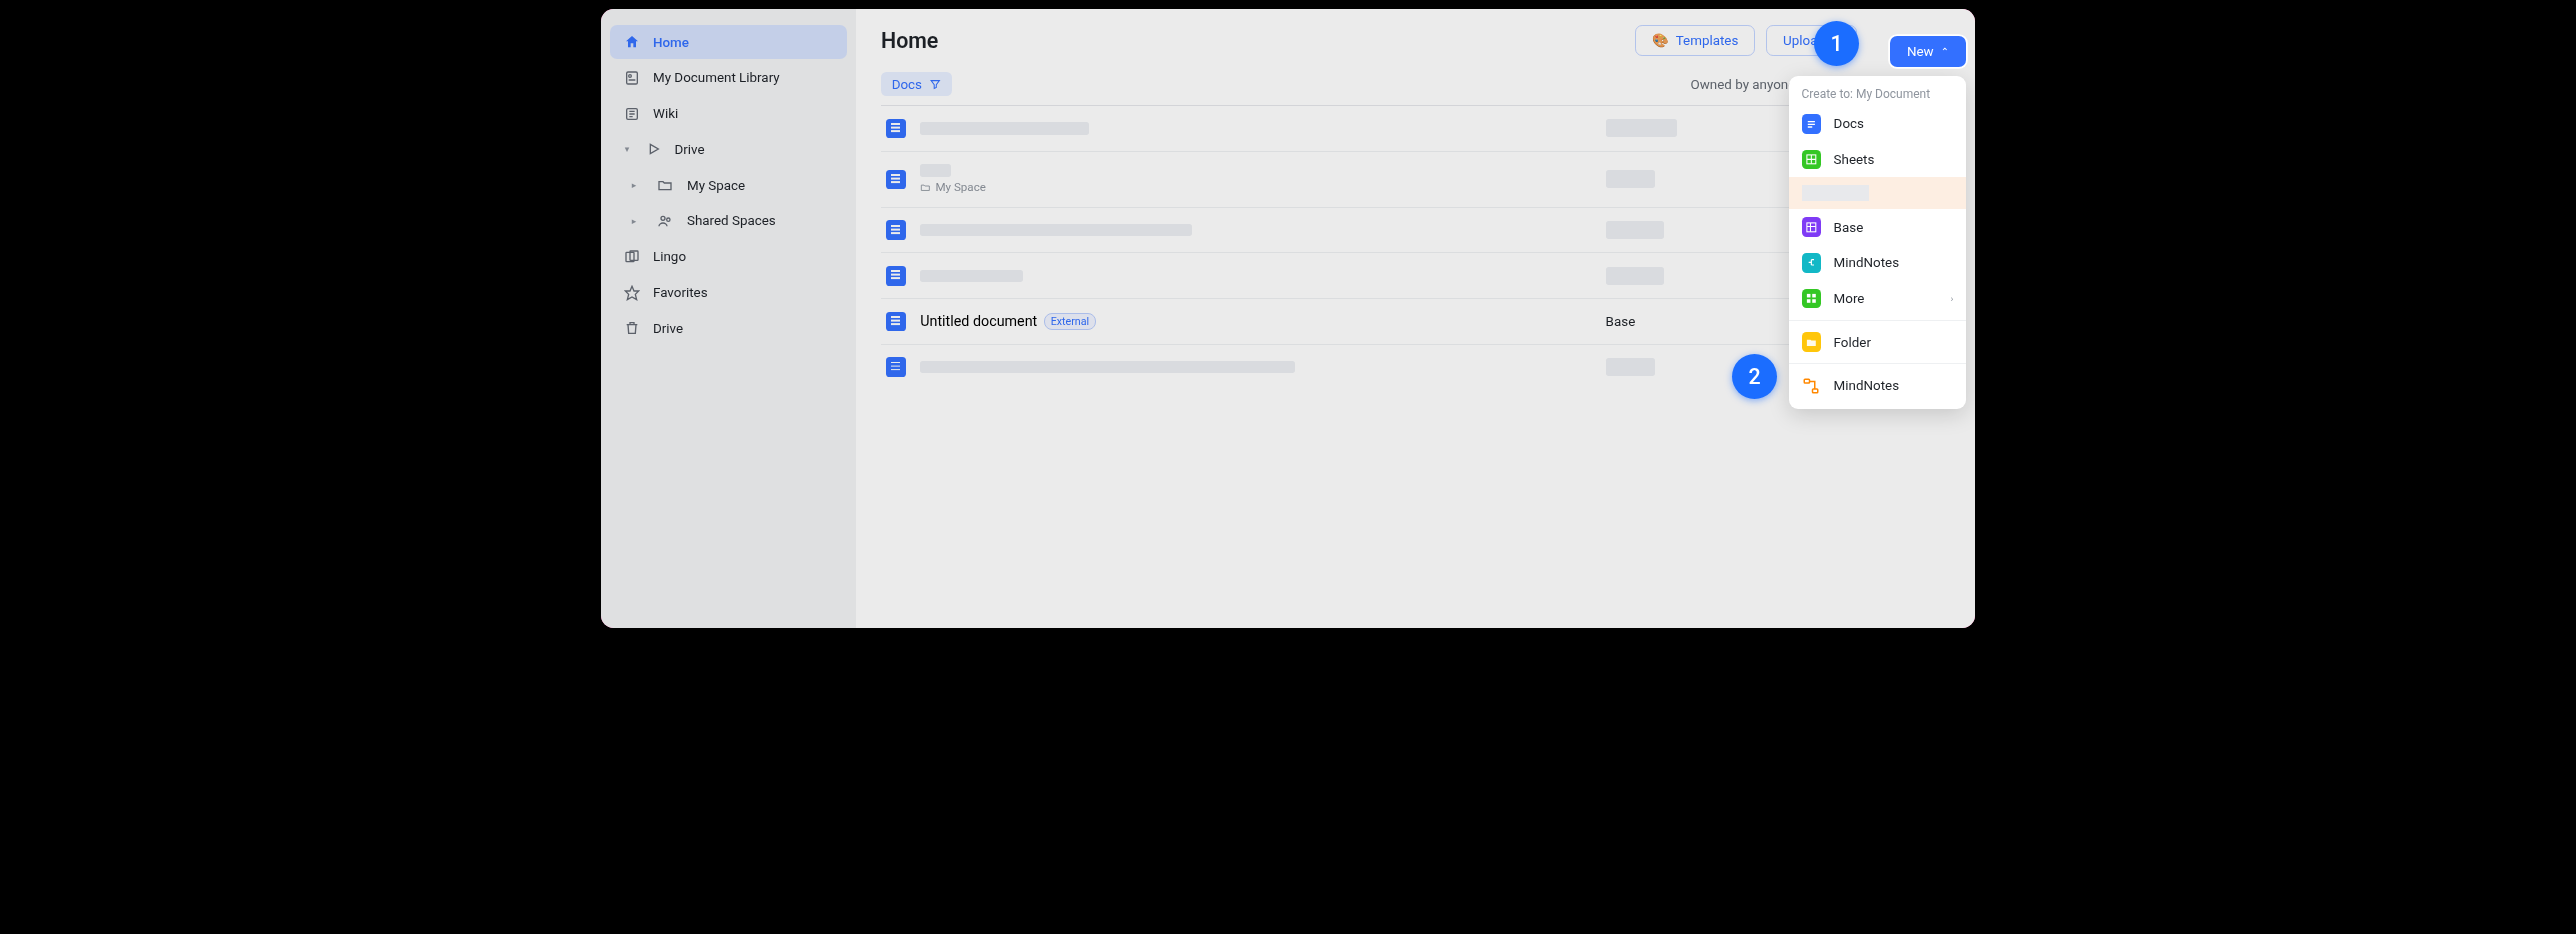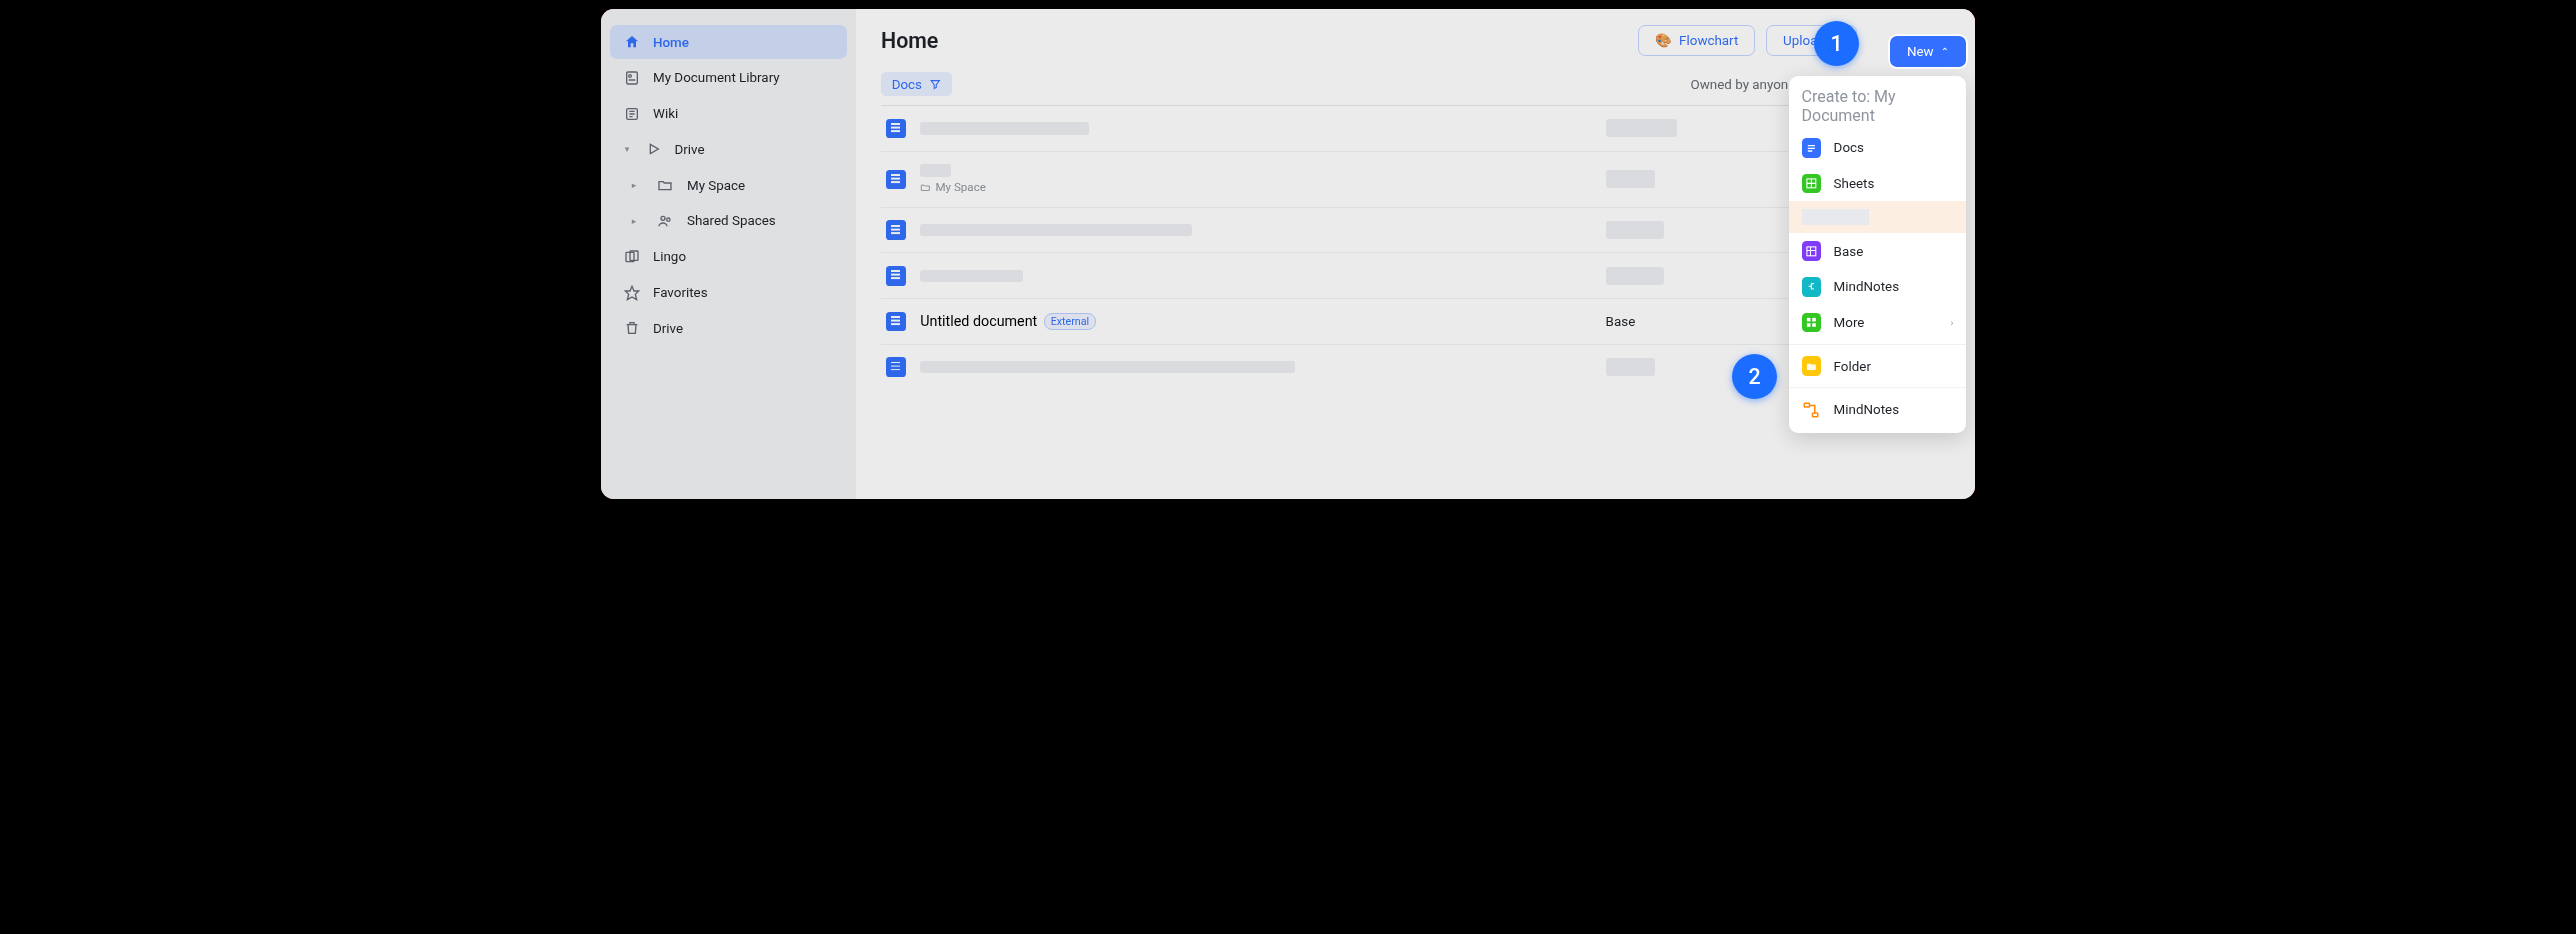--- a/index.html
+++ b/index.html
@@ -1,17 +1,17 @@
 <!DOCTYPE html>
 <html style="font-size:14.3px"><head>
 <meta charset="utf-8">
 <style>
 *{box-sizing:border-box;margin:0;padding:0;font-family:-apple-system,BlinkMacSystemFont,"Segoe UI",Roboto,sans-serif}
 body{background:#000;display:flex;justify-content:center;align-items:flex-start;min-height:100vh;padding:9px}
-.window{width:1374px;height:490px;background:#ec4899;border-radius:12.5px;display:flex;overflow:hidden;position:relative}
+.window{width:1374px;height:619px;background:#ec4899;border-radius:12.5px;display:flex;overflow:hidden;position:relative}
 .overlay{position:absolute;inset:0;background:rgba(0,0,0,0.08);pointer-events:none;z-index:5;border-radius:12.5px}
 .sidebar{width:255px;background:#f2f3f5;padding:16px 9px;position:relative;z-index:1}
 .side-item{display:flex;align-items:center;gap:12.5px;padding:8px 12.5px;border-radius:7.1px;color:#1f2329;font-size:13.4px;cursor:pointer;margin-bottom:1.8px}
 .side-item.active{background:#d5e1fc;color:#3370ff;font-weight:500}
 .side-item .icon{width:18px;height:18px;display:flex;align-items:center;justify-content:center;flex-shrink:0}
 .tree-item{padding-left:19.6px}
 .tree-caret{width:9px;display:inline-flex;justify-content:center;color:#8f959e;font-size:9px;margin-right:5.4px}
 .main{flex:1;background:#fff;padding:16px 25px;position:relative;z-index:1}
 .main-header{display:flex;justify-content:space-between;align-items:center;margin-bottom:16px}
 .page-title{font-size:21.4px;font-weight:600;color:#1f2329}
@@ -29,21 +29,21 @@
 .row .doc-icon{width:19.6px;height:19.6px;background:#3370ff;border-radius:3.6px;margin-right:14.3px;flex-shrink:0;position:relative}
 .row .doc-icon::after{content:"";position:absolute;left:4.5px;top:4.5px;width:9px;height:1.8px;background:#fff;box-shadow:0 3.6px 0 #fff,0 7.1px 0 #fff}
 .row .name-col{flex:1;display:flex;flex-direction:column;gap:3.6px}
 .row .name-line{display:flex;align-items:flex-start;gap:7.1px}
 .row .placeholder{height:12.5px;background:#eceef2;border-radius:2.7px}
 .row .owner-col{width:187px}
 .row .time-col{width:152px;text-align:left;color:#1f2329;font-size:13.4px}
 .subpath{font-size:11.6px;color:#8f959e;display:flex;align-items:center;gap:4.5px}
 .badge{border:0.9px solid #bacefd;color:#3370ff;background:#f0f4ff;font-size:10.7px;padding:0.9px 5.4px;border-radius:8px}
 .dropdown{position:absolute;top:67px;right:9px;width:177px;background:#fff;border-radius:9px;box-shadow:0 5.4px 21.4px rgba(0,0,0,0.15);z-index:20;padding:5.4px 0}
-.dd-header{font-size:16px;color:#8f959e;padding:5.4px 12.5px}
+.dd-header{font-size:12px;color:#8f959e;padding:5.4px 12.5px}
 .dd-item{display:flex;align-items:center;gap:12.5px;padding:8px 12.5px;font-size:13.4px;color:#1f2329;cursor:pointer}
 .dd-item.highlight-orange{background:#fdeee2}
 .dd-item .dd-icon{width:19.6px;height:19.6px;border-radius:4.5px;display:flex;align-items:center;justify-content:center;flex-shrink:0}
 .dd-sep{height:0.9px;background:#eef0f2;margin:3.6px 0}
 .dd-section{padding:5.4px 12.5px;font-size:11.6px;color:#8f959e}
 .chev{font-size:9.8px}
 .callout{position:absolute;width:45px;height:45px;background:#1b6dff;border-radius:50%;color:#fff;display:flex;align-items:center;justify-content:center;font-size:21.4px;font-weight:500;z-index:30;box-shadow:0 1.8px 7.1px rgba(27,109,255,0.5)}
 .callout-1{top:11.6px;right:116px}
 .callout-2{top:345px;right:198px}
 .new-btn-area{position:absolute;top:27px;right:9px;z-index:25}
@@ -140,21 +140,21 @@
       <span>Drive</span>
     </div>
   </aside>
 
   <main class="main">
     <div class="main-header">
       <h1 class="page-title">Home</h1>
       <div class="header-btns">
         <div class="btn btn-outline">
           <span>🎨</span>
-          <span>Flowchart</span>
+          <span>Templates</span>
         </div>
         <div class="btn btn-outline">
           <span>Upload</span>
           <span class="chev">⌄</span>
         </div>
         <div style="width:82px"></div>
       </div>
     </div>
 
 

